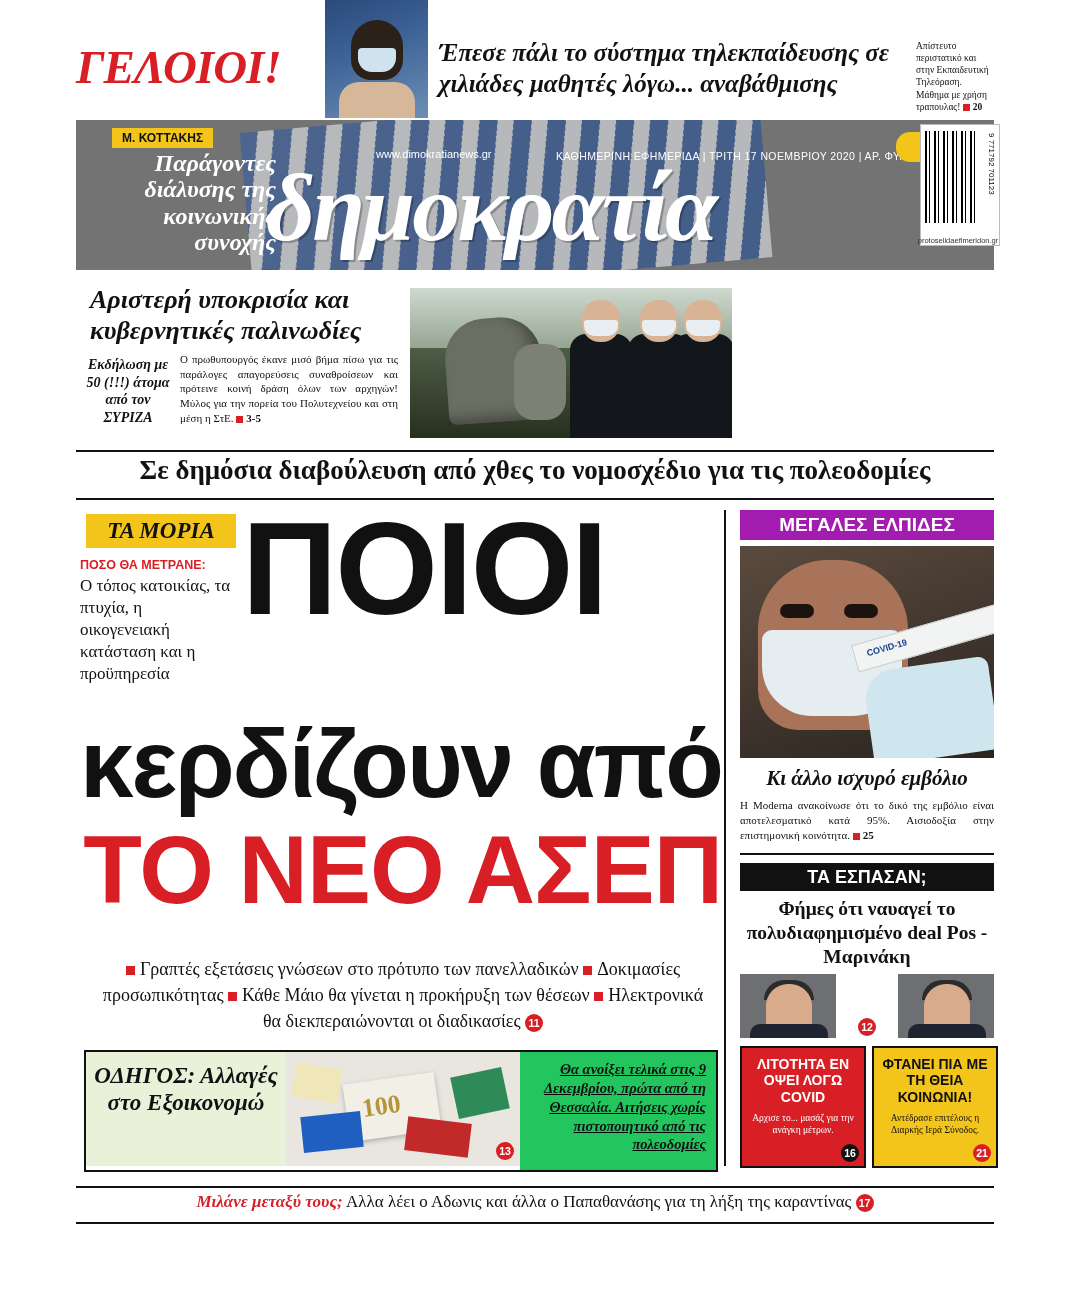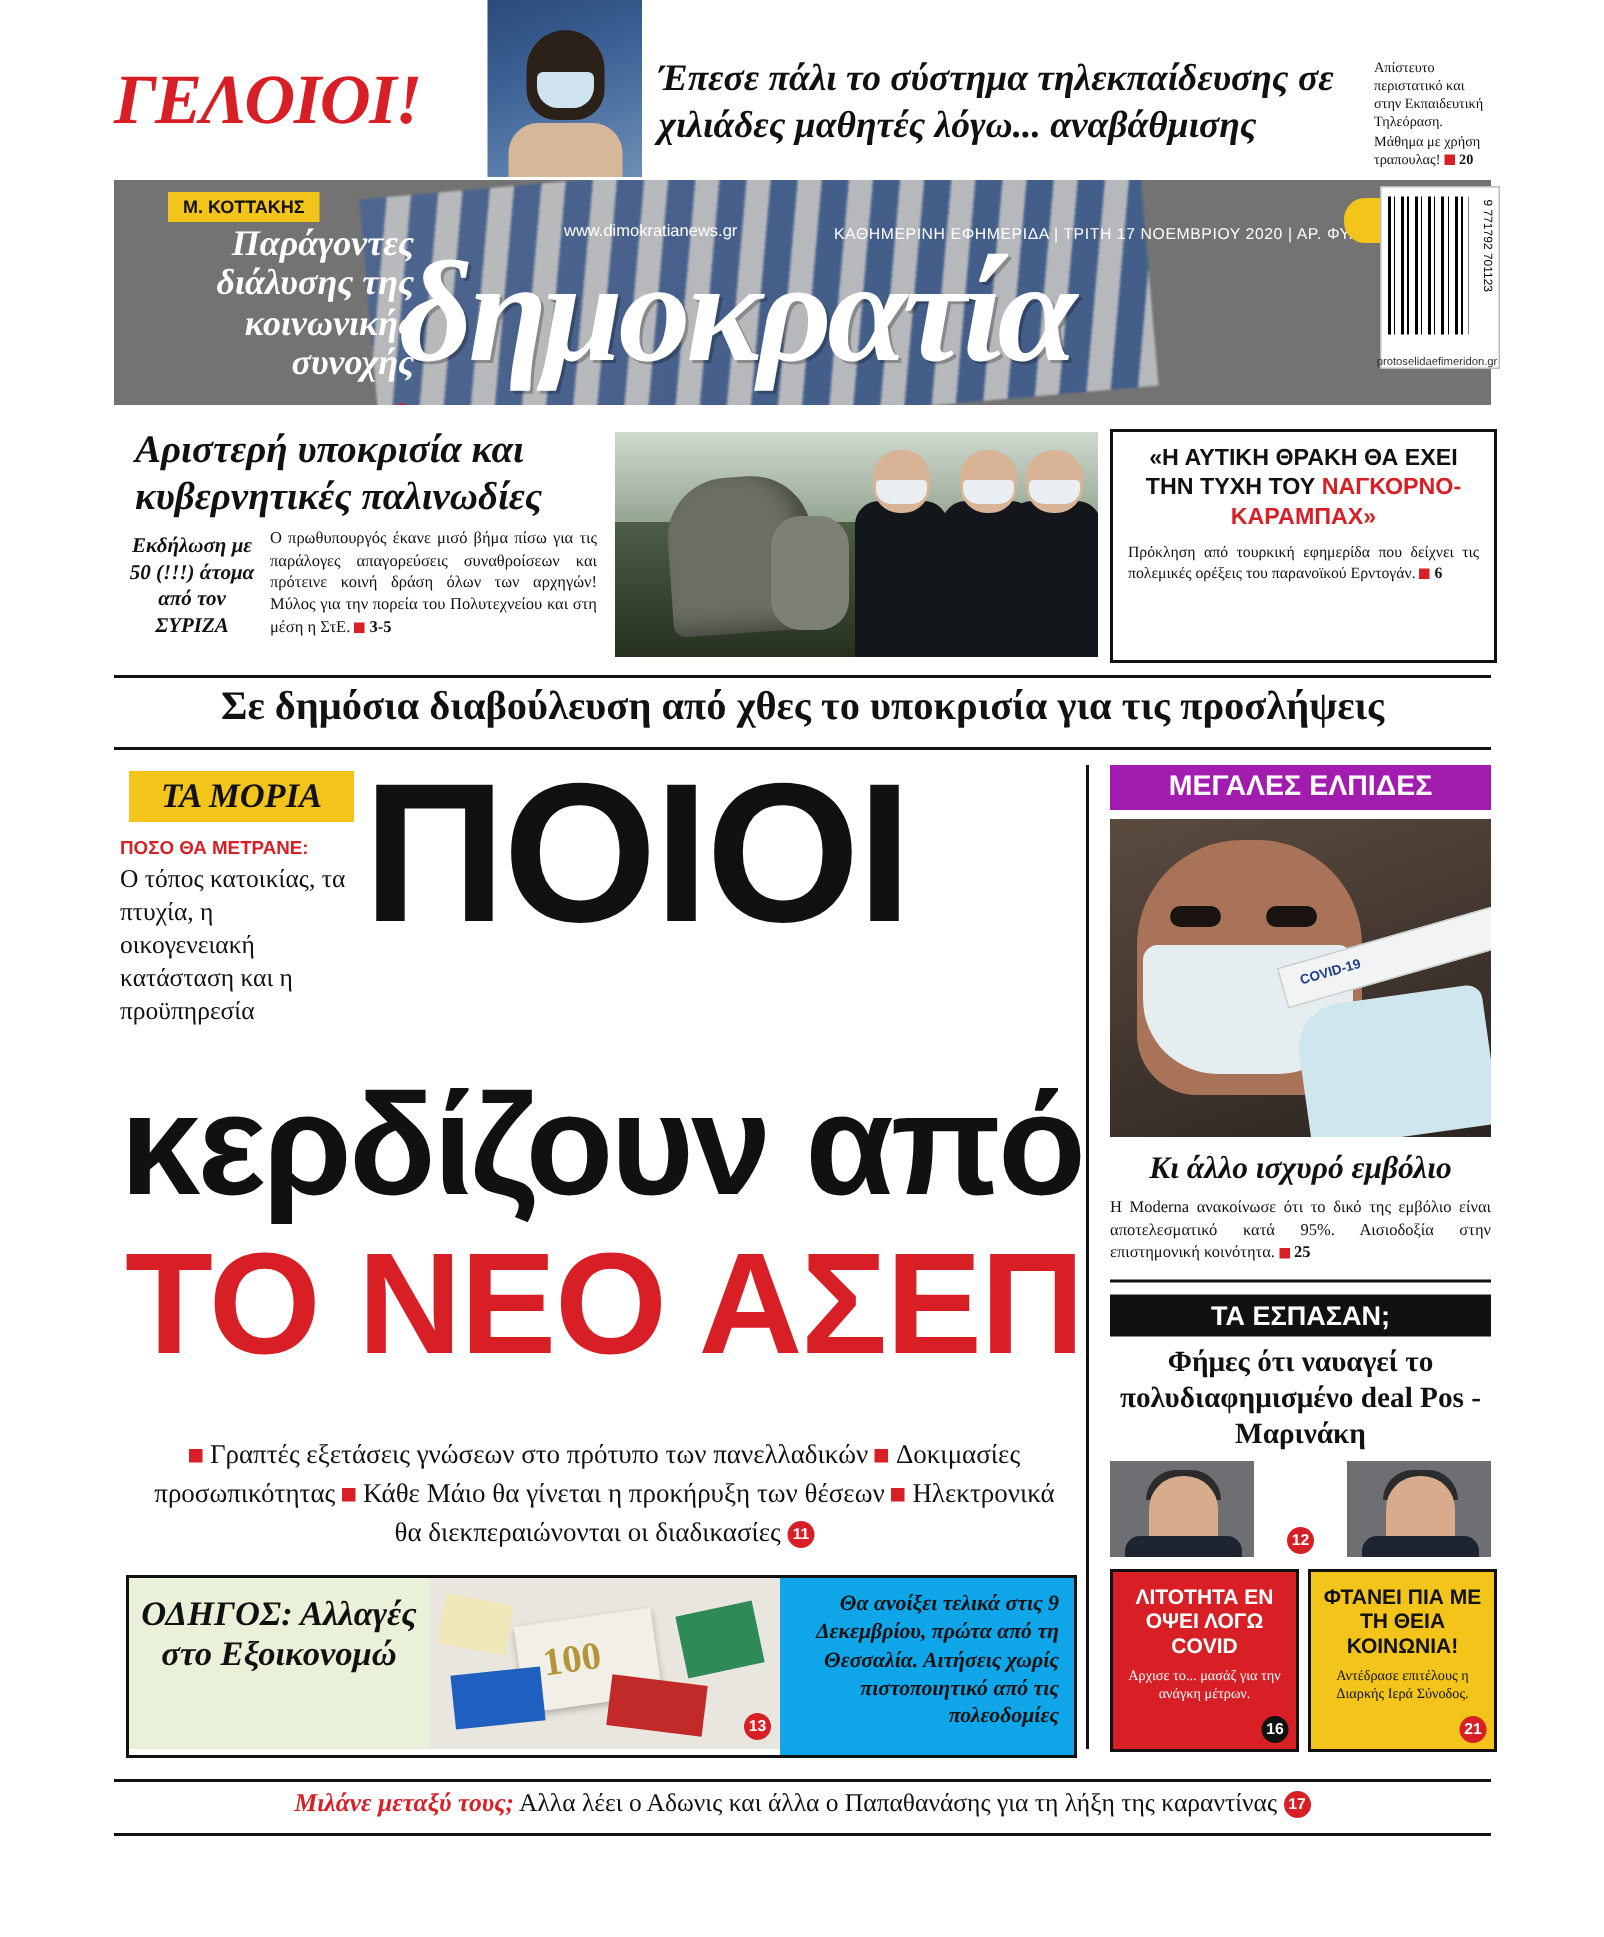--- a/index.html
+++ b/index.html
@@ -82,21 +82,21 @@
   .guide{position:absolute;left:8px;top:546px;width:630px;height:118px;border:2px solid #111;overflow:hidden;}
   .g-left{position:absolute;left:0;top:0;width:200px;height:114px;background:#e9f1d9;}
   .g-left p{margin:0;padding:10px 8px 0;text-align:center;font-weight:bold;font-style:italic;font-size:23px;line-height:1.18;color:#111;font-family:"Liberation Serif",serif;}
   .g-photo{position:absolute;left:200px;top:0;width:234px;height:114px;background:#e8e6df;overflow:hidden;}
   .gp-note{position:absolute;left:60px;top:26px;width:92px;height:58px;background:#f2efe6;transform:rotate(-8deg);box-shadow:0 2px 5px rgba(0,0,0,.25);}
   .gp-note b{position:absolute;left:16px;top:12px;font-size:26px;color:#b5953a;font-family:"Liberation Serif",serif;}
   .gp-b1{position:absolute;left:16px;top:62px;width:60px;height:36px;background:#1f5fbf;transform:rotate(-6deg);}
   .gp-b2{position:absolute;left:120px;top:68px;width:64px;height:34px;background:#c22a2a;transform:rotate(7deg);}
   .gp-b3{position:absolute;left:168px;top:20px;width:52px;height:42px;background:#2e8b57;transform:rotate(-12deg);}
   .gp-b4{position:absolute;left:8px;top:14px;width:46px;height:34px;background:#efe7b8;transform:rotate(10deg);}
-  .g-right{position:absolute;left:434px;top:0;width:196px;height:132px;background:#0ea5e9;}
+  .g-right{position:absolute;left:434px;top:0;width:196px;height:132px;background:#22c55e;text-decoration:underline;}
   .g-right p{margin:0;padding:8px 10px 0;text-align:right;font-style:italic;font-weight:bold;font-size:14.5px;line-height:1.3;color:#111;font-family:"Liberation Serif",serif;}
 
   
   .rcol{position:absolute;left:664px;top:6px;width:254px;}
   .elpides{width:254px;height:30px;background:#a21caf;color:#fff;text-align:center;font-weight:bold;font-size:19px;line-height:30px;font-family:"Liberation Sans",sans-serif;}
   .vacphoto{position:relative;margin-top:6px;width:254px;height:212px;background:linear-gradient(160deg,#5b4b3f,#2b2420);overflow:hidden;}
   .vp-face{position:absolute;left:18px;top:14px;width:150px;height:170px;background:#a9735a;border-radius:70px 70px 40px 40px;}
   .vp-mask{position:absolute;left:22px;top:84px;width:140px;height:86px;background:#e6edf1;border-radius:10px 10px 50px 50px;}
   .vp-eye{position:absolute;top:58px;width:34px;height:14px;background:#1a1310;border-radius:8px;}
   .vp-glove{position:absolute;left:128px;top:118px;width:126px;height:94px;background:#cfe6ee;border-radius:30px 10px 0 0;transform:rotate(-8deg);}
@@ -192,34 +192,24 @@
         </div>
       <div class="ph-man" style="left:218px;">
           <div class="ph-face"></div>
           <div class="ph-mask"></div>
         </div>
       <div class="ph-man" style="left:262px;">
           <div class="ph-face"></div>
           <div class="ph-mask"></div>
         </div>
     </div>
-    <div class="b2-right">
-      <div class="b2r-title">
-        <span>«Η ΑΥΤΙΚΗ ΘΡΑΚΗ ΘΑ ΕΧΕΙ ΤΗΝ ΤΥΧΗ ΤΟΥ</span>
-        <span class="b2r-red">ΝΑΓΚΟΡΝΟ-ΚΑΡΑΜΠΑΧ»</span>
-      </div>
-      <div class="b2r-body">
-        <span>Πρόκληση από τουρκική εφημερίδα που δείχνει τις πολεμικές ορέξεις του παρανοϊκού Ερντογάν.</span>
-        <span class="sq"></span><b>6</b>
-      </div>
-    </div>
   </div>
 
   <div class="kickrule"></div>
-  <div class="kicker">Σε δημόσια διαβούλευση από χθες το υποκρισία για τις προσλήψεις</div>
+  <div class="kicker">Σε δημόσια διαβούλευση από χθες το νομοσχέδιο για τις πολεοδομίες</div>
   <div class="kickrule2"></div>
 
   <div class="main">
     <div class="vline"></div>
 
     <div class="moriatag">
         <span>ΤΑ ΜΟΡΙΑ</span>
       </div>
     <div class="leftlist">
       <div class="ll-head">ΠΟΣΟ ΘΑ ΜΕΤΡΑΝΕ:</div>

